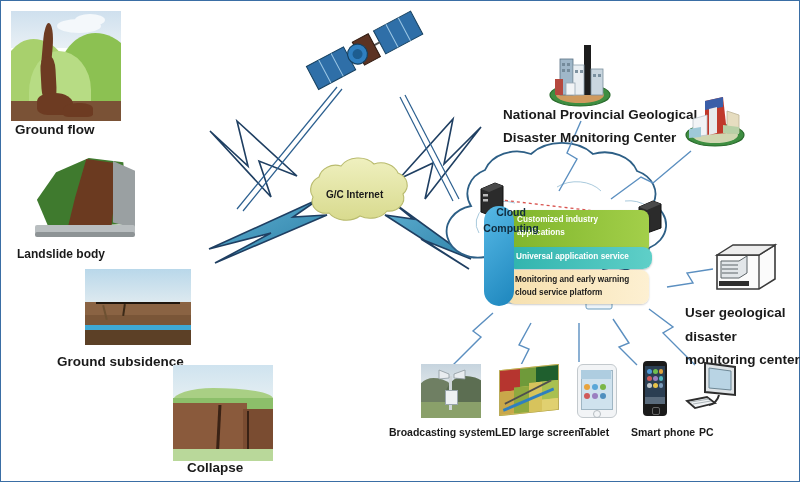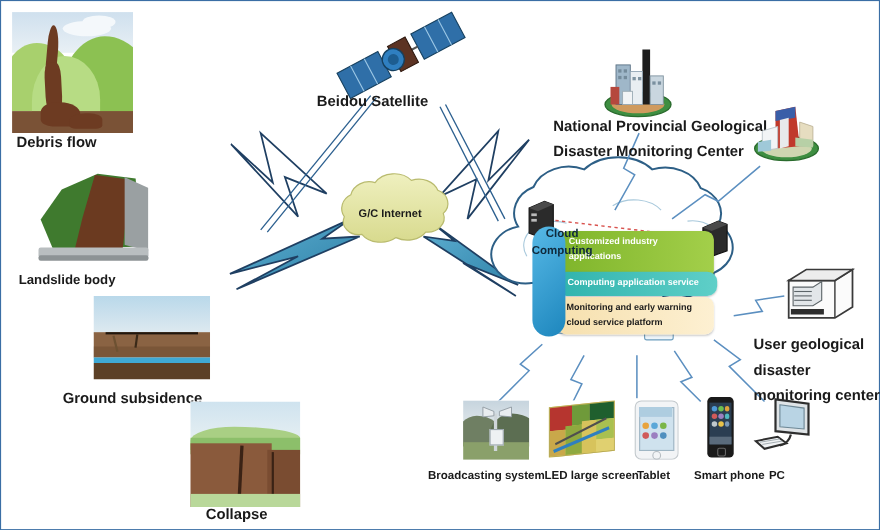--- a/index.html
+++ b/index.html
@@ -166,21 +166,21 @@
     <div class="df-cloud" style="left:64px;top:3px;width:30px;height:12px;"></div>
     <div class="df-hillA" style="left:-12px;top:28px;width:72px;height:62px;background:#a8d06d;"></div>
     <div class="df-hillA" style="left:44px;top:22px;width:84px;height:70px;background:#8cc152;"></div>
     <div class="df-hillA" style="left:18px;top:40px;width:62px;height:52px;background:#b7dc84;"></div>
     <div class="df-ground"></div>
     <div class="df-flow" style="left:32px;top:12px;width:10px;height:40px;border-radius:40% 60% 0 0;transform:rotate(5deg);"></div>
     <div class="df-flow" style="left:30px;top:46px;width:15px;height:44px;border-radius:30%;transform:rotate(-3deg);"></div>
     <div class="df-flow" style="left:26px;top:82px;width:36px;height:22px;border-radius:40% 50% 20% 30%;"></div>
     <div class="df-flow" style="left:52px;top:92px;width:30px;height:14px;border-radius:50% 40% 20% 20%;"></div>
   </div>
-  <div class="lbl" style="left:14px;top:120px;font-size:13.5px;">Debris flow</div>
+  <div class="lbl" style="left:14px;top:120px;font-size:13.5px;">Ground flow</div>
 
   <div class="photo" style="left:28px;top:148px;width:112px;height:92px;">
     <div class="ls-block" style="left:6px;top:6px;width:96px;height:72px;background:#3f7a2e;
          clip-path:polygon(14% 100%,2% 62%,22% 24%,56% 4%,92% 10%,96% 96%);"></div>
     <div class="ls-block" style="left:30px;top:10px;width:62px;height:74px;background:#6b3a20;
          clip-path:polygon(44% 0%,96% 6%,84% 96%,12% 100%,26% 52%);"></div>
     <div class="ls-block" style="left:84px;top:12px;width:22px;height:70px;background:#9aa0a2;
          clip-path:polygon(0% 0%,100% 14%,100% 96%,0% 88%);"></div>
     <div class="ls-block" style="left:6px;top:76px;width:100px;height:9px;background:#b9bec0;border-radius:2px;"></div>
     <div class="ls-block" style="left:6px;top:83px;width:100px;height:5px;background:#8d9395;border-radius:2px;"></div>
@@ -225,21 +225,20 @@
             <line x1="110" y1="30" x2="110" y2="56"></line>
         </g>
         <line x1="48" y1="43" x2="58" y2="43" stroke="#555" stroke-width="2"></line>
         <line x1="74" y1="43" x2="82" y2="43" stroke="#555" stroke-width="2"></line>
         <rect x="58" y="30" width="18" height="26" fill="#5c3323" stroke="#2e190f" stroke-width="1"></rect>
         <circle cx="57" cy="43" r="10" fill="#2f7fc0" stroke="#16405f" stroke-width="1.2"></circle>
         <circle cx="57" cy="43" r="5" fill="#1d5d90"></circle>
       </g>
     </svg>
   </div>
-  <div class="lbl" style="left:287px;top:82px;font-size:13.5px;">Beidou Satellite</div>
 
   <div class="lbl" style="left:325px;top:188px;font-size:10px;">G/C Internet</div>
 
   <div class="abs" style="left:478px;top:180px;">
     <svg viewBox="0 0 26 34" width="26" height="34">
       <polygon points="2,8 16,2 24,5 24,29 10,34 2,31" fill="#2b2b2b" stroke="#111" stroke-width="1"></polygon>
       <polygon points="2,8 16,2 24,5 10,11" fill="#4a4a4a"></polygon>
       <rect x="4" y="13" width="5" height="2.5" fill="#bbb"></rect>
       <rect x="4" y="18" width="5" height="2.5" fill="#bbb"></rect>
     </svg>
@@ -259,21 +258,21 @@
     </svg>
   </div>
 
   <div class="abs" style="left:508px;top:209px;width:140px;height:44px;background:linear-gradient(90deg,#7fb52b,#a3cf4a);
               border-radius:8px;box-shadow:0 1px 2px rgba(0,0,0,.25);">
     <div style="position:absolute;left:8px;top:4px;right:4px;font-size:8.2px;font-weight:bold;color:#fff;line-height:1.55;">Customized industry applications</div>
   </div>
 
   <div class="abs" style="left:505px;top:246px;width:146px;height:22px;background:linear-gradient(90deg,#2fb3ad,#5fcfc8);
               border-radius:9px;box-shadow:0 1px 2px rgba(0,0,0,.25);">
-    <div style="position:absolute;left:10px;top:5px;right:4px;font-size:8.2px;font-weight:bold;color:#fff;">Computing application service</div>
+    <div style="position:absolute;left:10px;top:5px;right:4px;font-size:8.2px;font-weight:bold;color:#fff;">Universal application service</div>
   </div>
 
   <div class="abs" style="left:506px;top:269px;width:142px;height:34px;background:linear-gradient(90deg,#f6e0ae,#fdf0d2);
               border-radius:8px;box-shadow:0 1px 2px rgba(0,0,0,.2);">
     <div style="position:absolute;left:8px;top:4px;right:4px;font-size:8.2px;font-weight:bold;color:#1a1a1a;line-height:1.55;">Monitoring and early warning cloud service platform</div>
   </div>
 
   <div class="abs" style="left:483px;top:205px;width:30px;height:100px;
               background:linear-gradient(135deg,#57b9e6,#1d86bd);border-radius:15px;"></div>
   <div class="lbl" style="left:477px;top:203px;width:66px;font-size:10.5px;color:#102a3c;text-align:center;line-height:1.55;">Cloud

